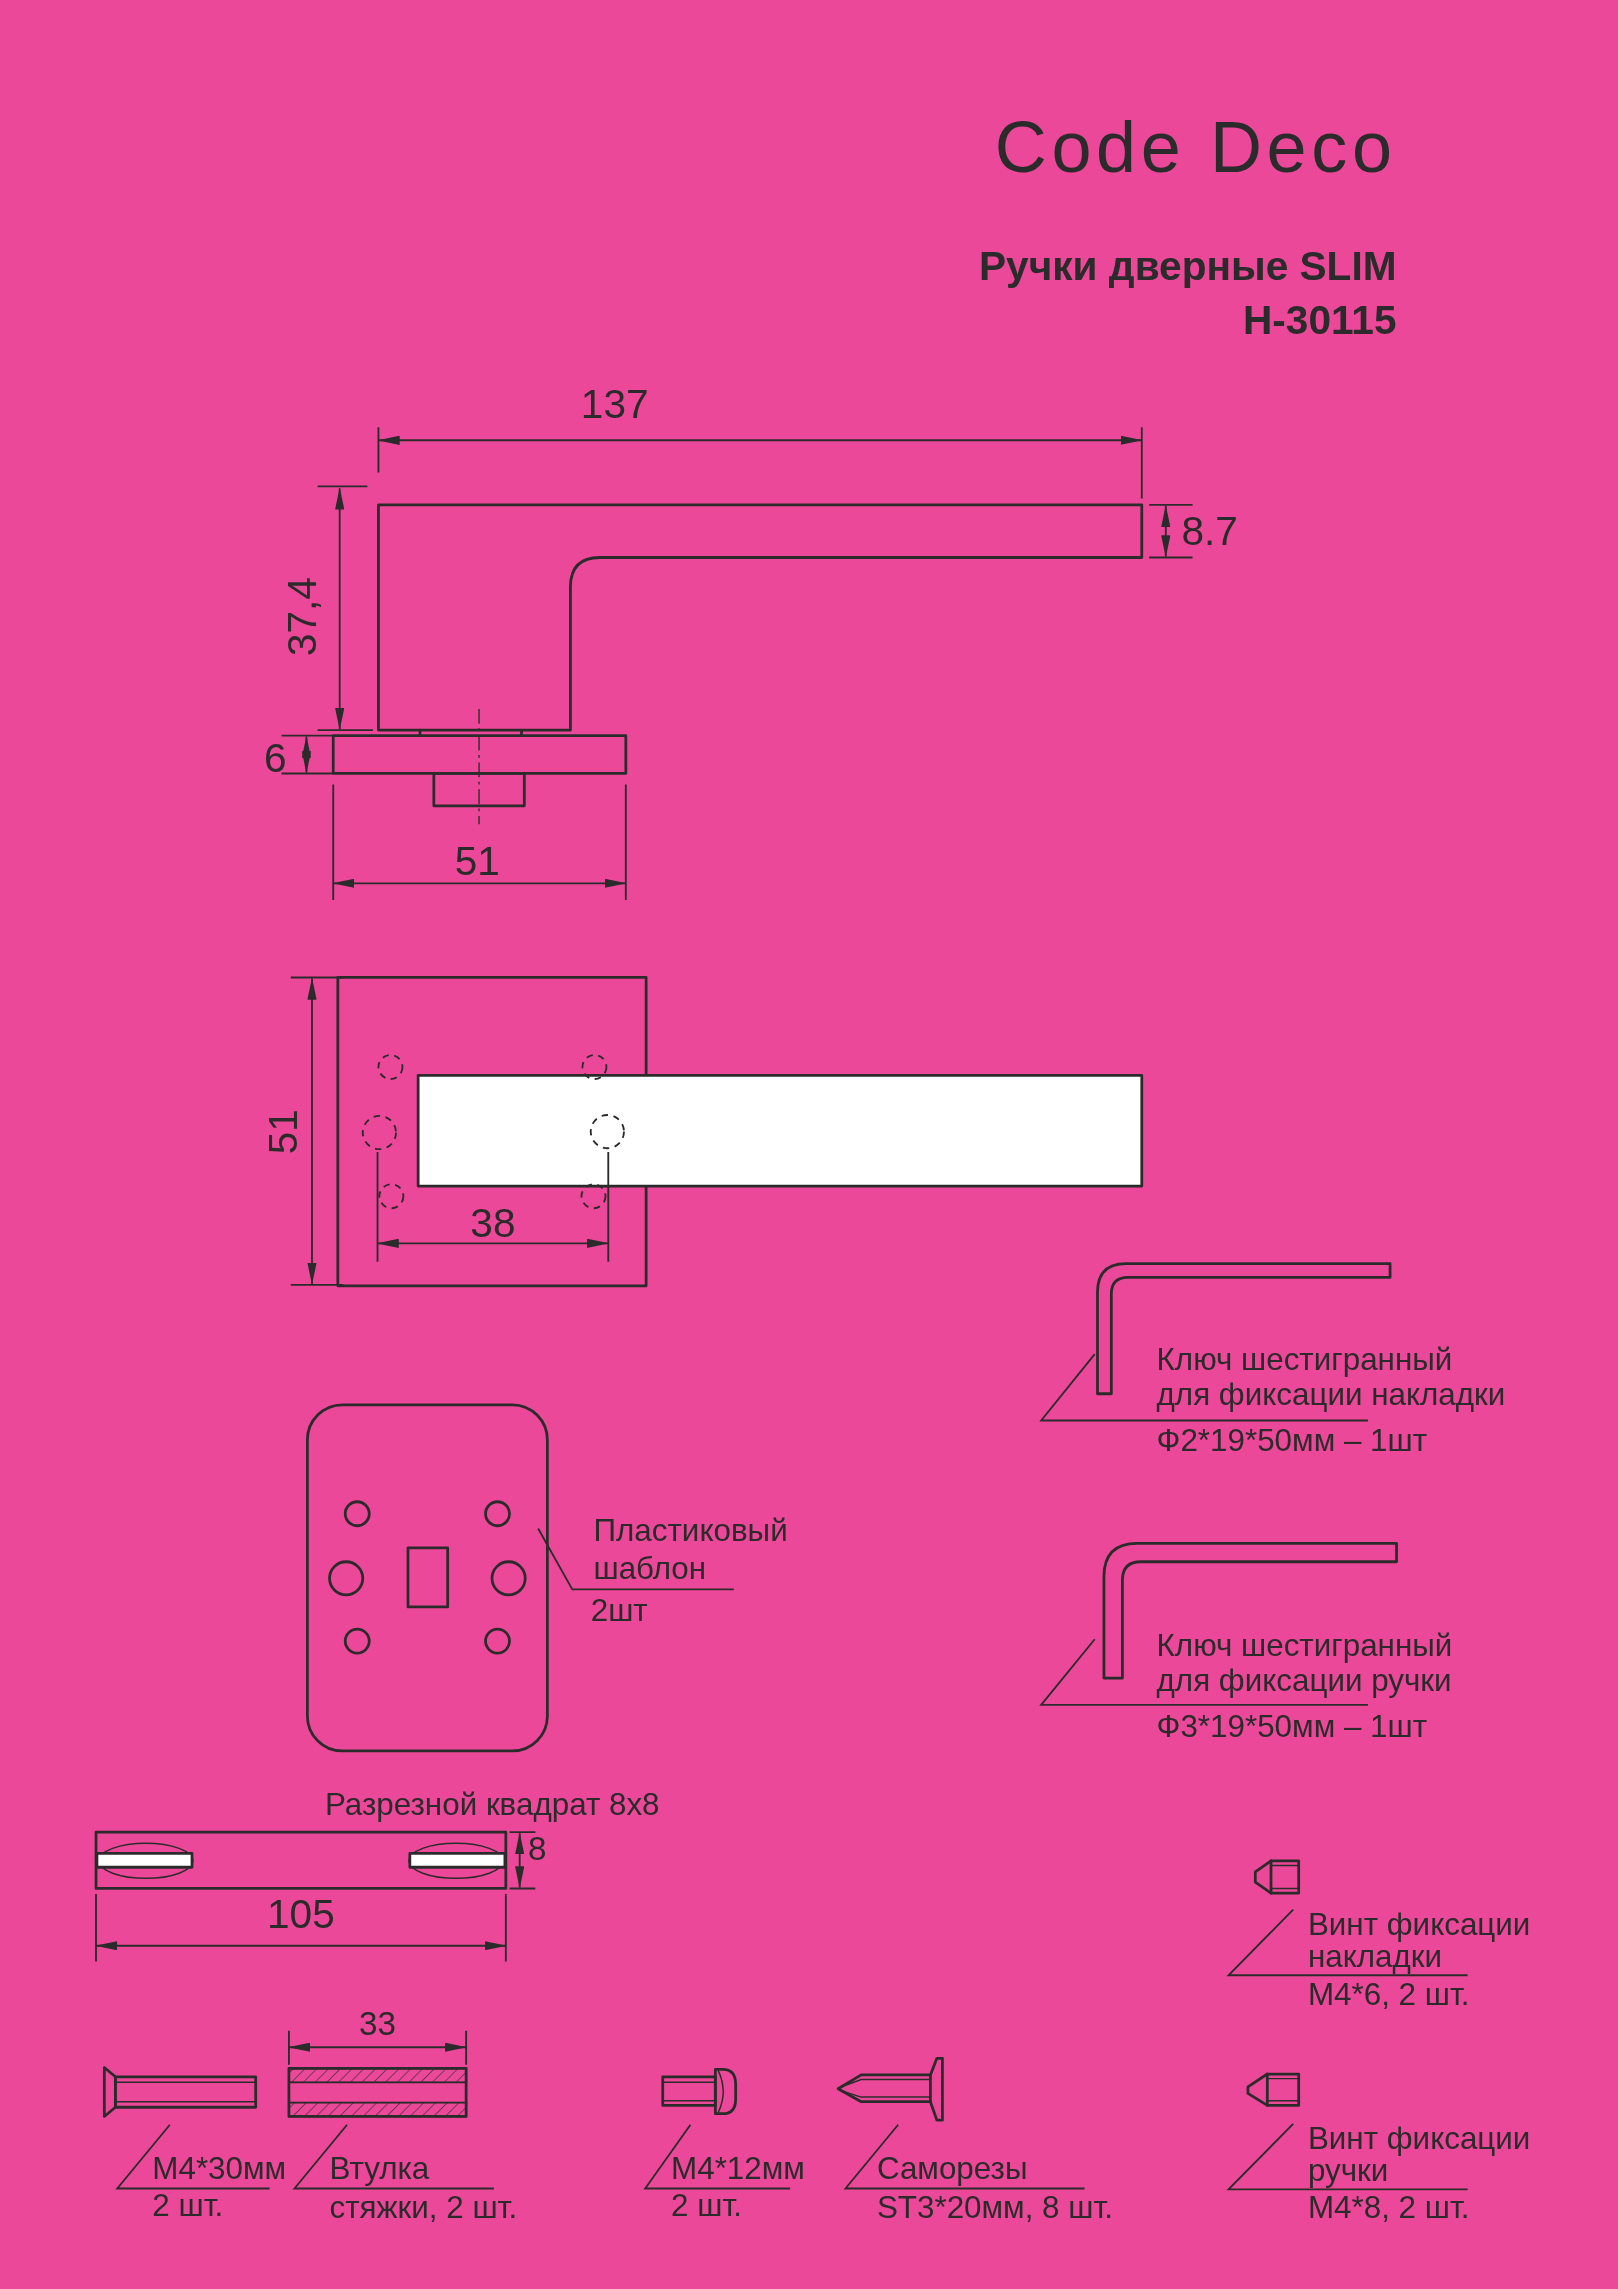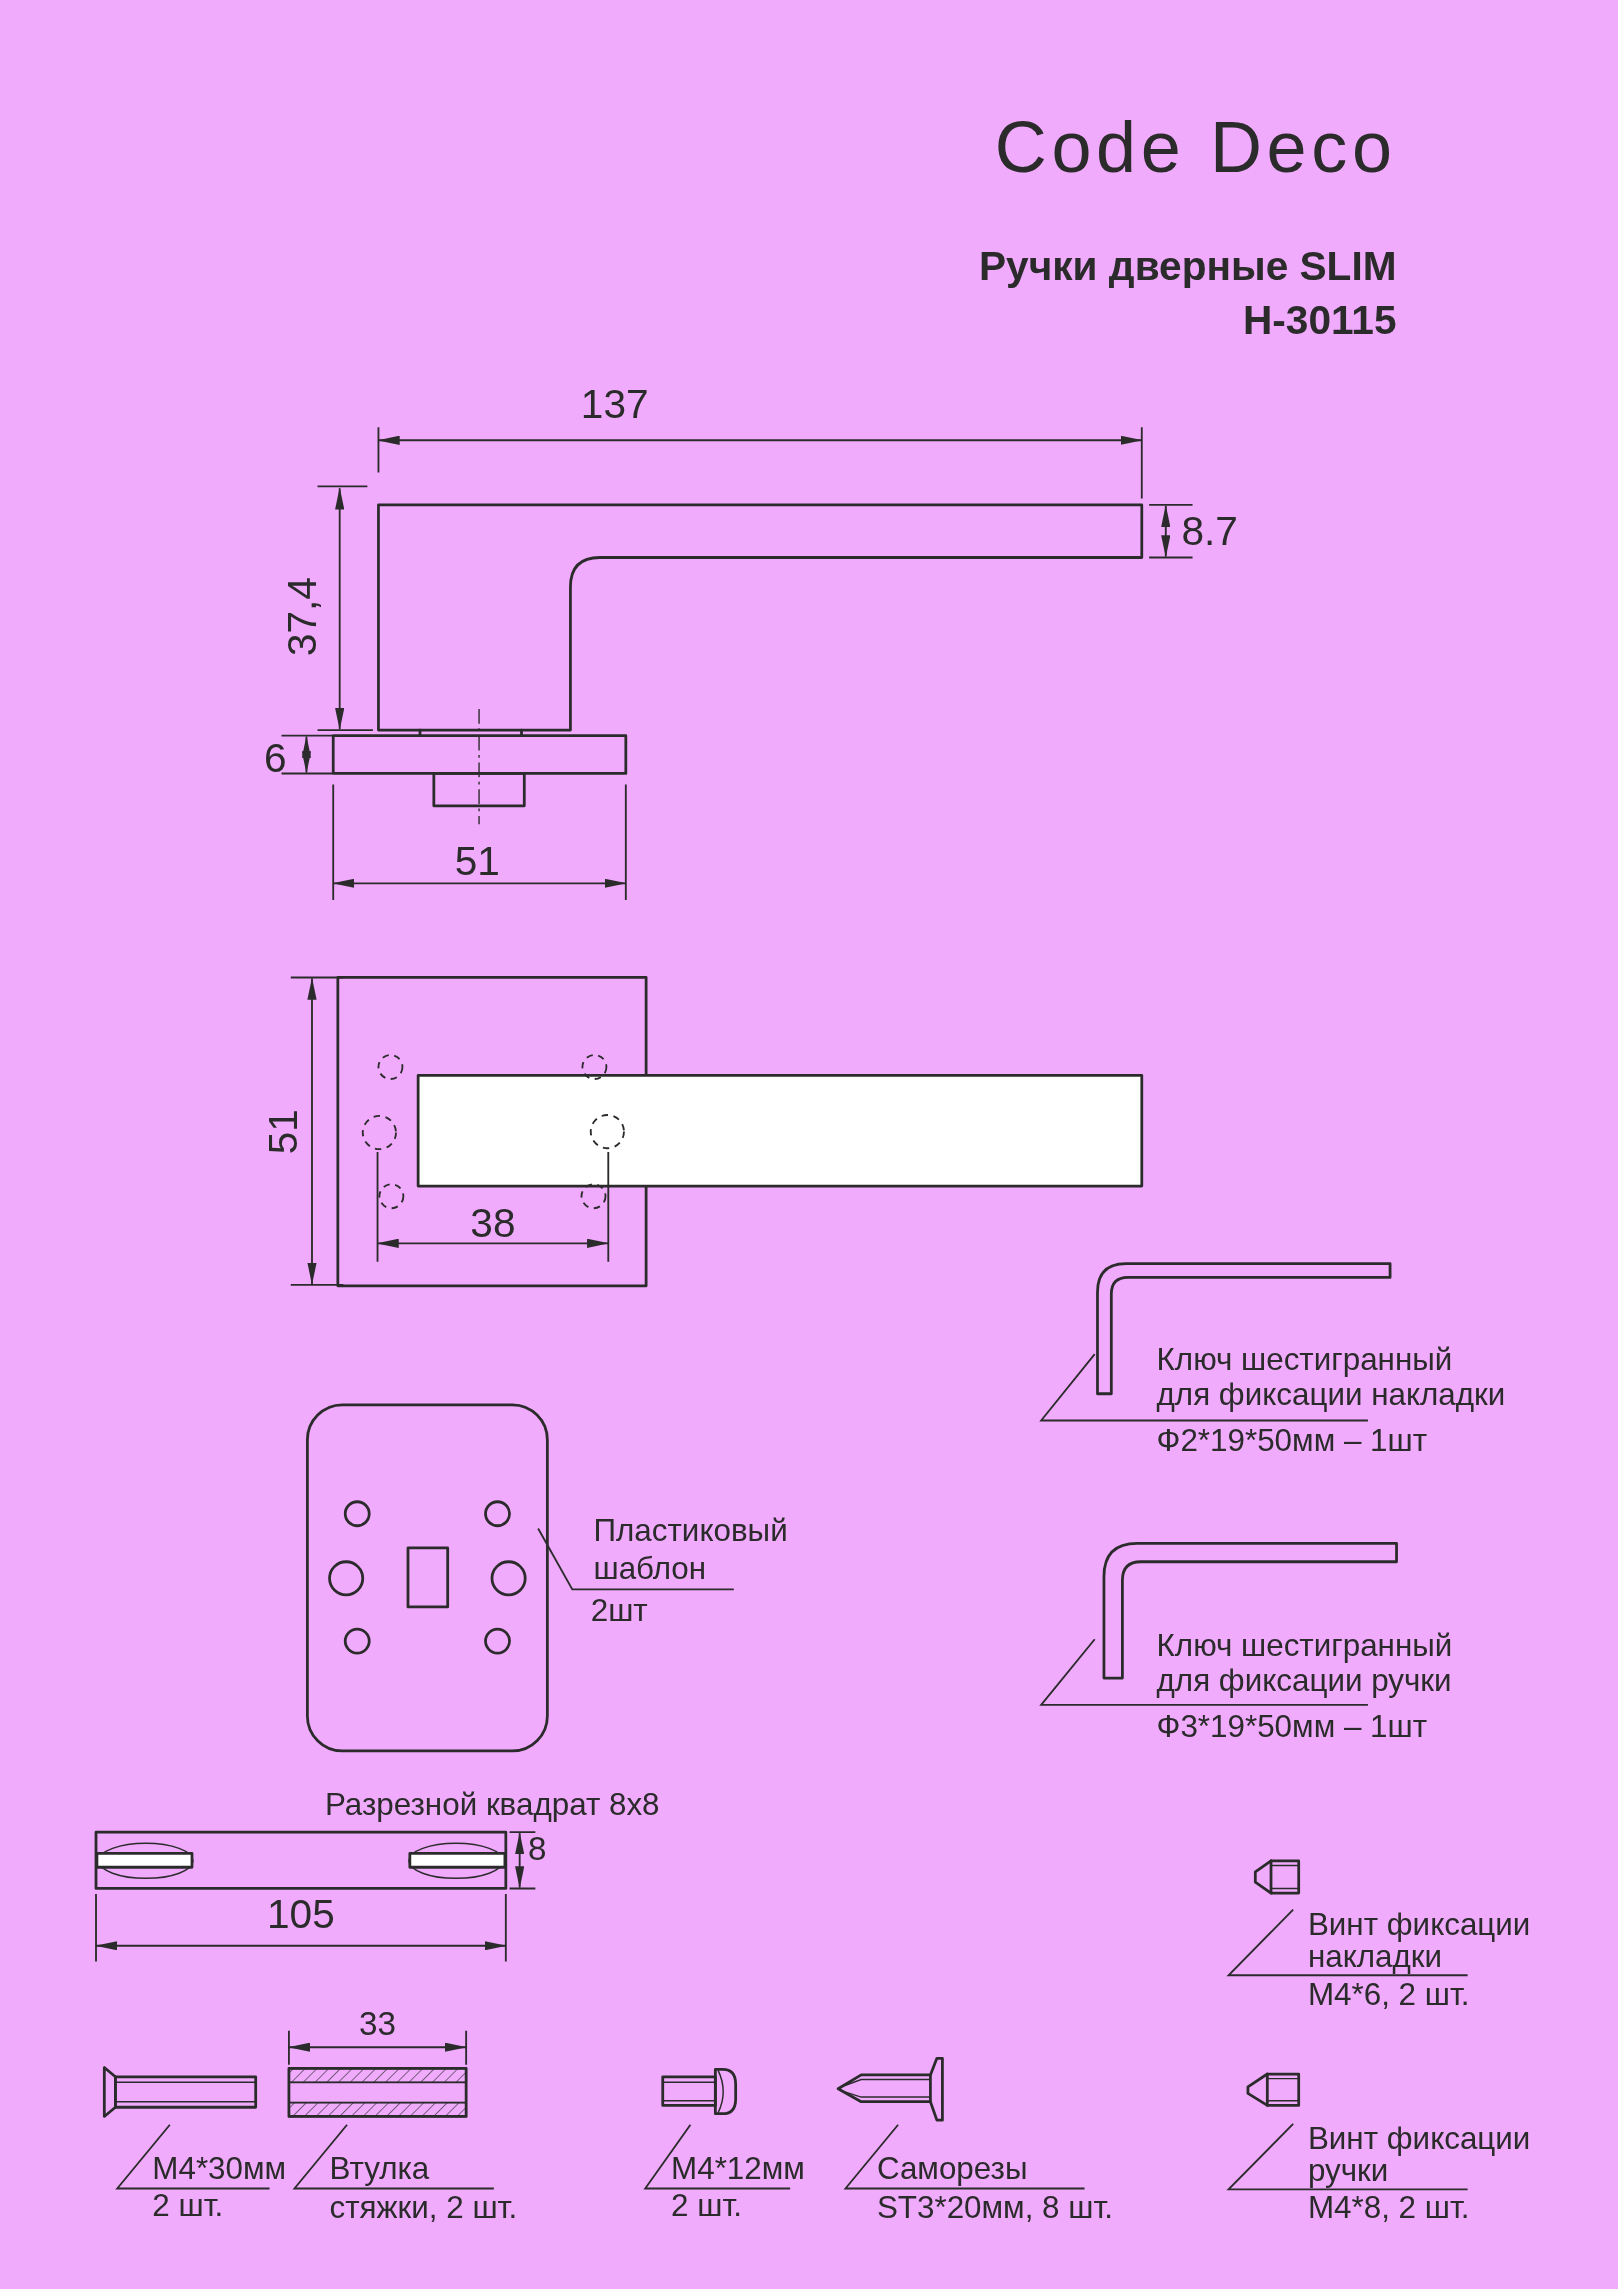--- a/index.html
+++ b/index.html
@@ -1,16 +1,16 @@
 <!DOCTYPE html>
 <html style="font-size:14.8px"><head>
 <meta charset="utf-8">
 <style>
   html,body{margin:0;padding:0;background:#ffffff;}
-  #page{position:relative;width:1619px;height:2290px;background:#f0abfc;overflow:hidden;text-align:center;}
+  #page{position:relative;width:1619px;height:2290px;background:#ec4899;overflow:hidden;text-align:center;}
   svg{display:block;}
   text{fill:#2b2b2b;font-family:"Liberation Sans",sans-serif;}
   .ol{fill:none;stroke:#2b2b2b;stroke-width:3;stroke-linejoin:round;stroke-linecap:round;}
   .olf{fill:#ffffff;stroke:#2b2b2b;stroke-width:3;stroke-linejoin:round;}
   .thin{fill:none;stroke:#2b2b2b;stroke-width:1.6;}
   .dim{fill:none;stroke:#2b2b2b;stroke-width:2;}
   .dashc{fill:none;stroke:#2b2b2b;stroke-width:2;stroke-dasharray:7 6;}
   .cl{fill:none;stroke:#2b2b2b;stroke-width:1.5;stroke-dasharray:16 5 3 5;}
   .dimtxt{font-size:44px;}
   .dimtxt-s{font-size:36px;}

